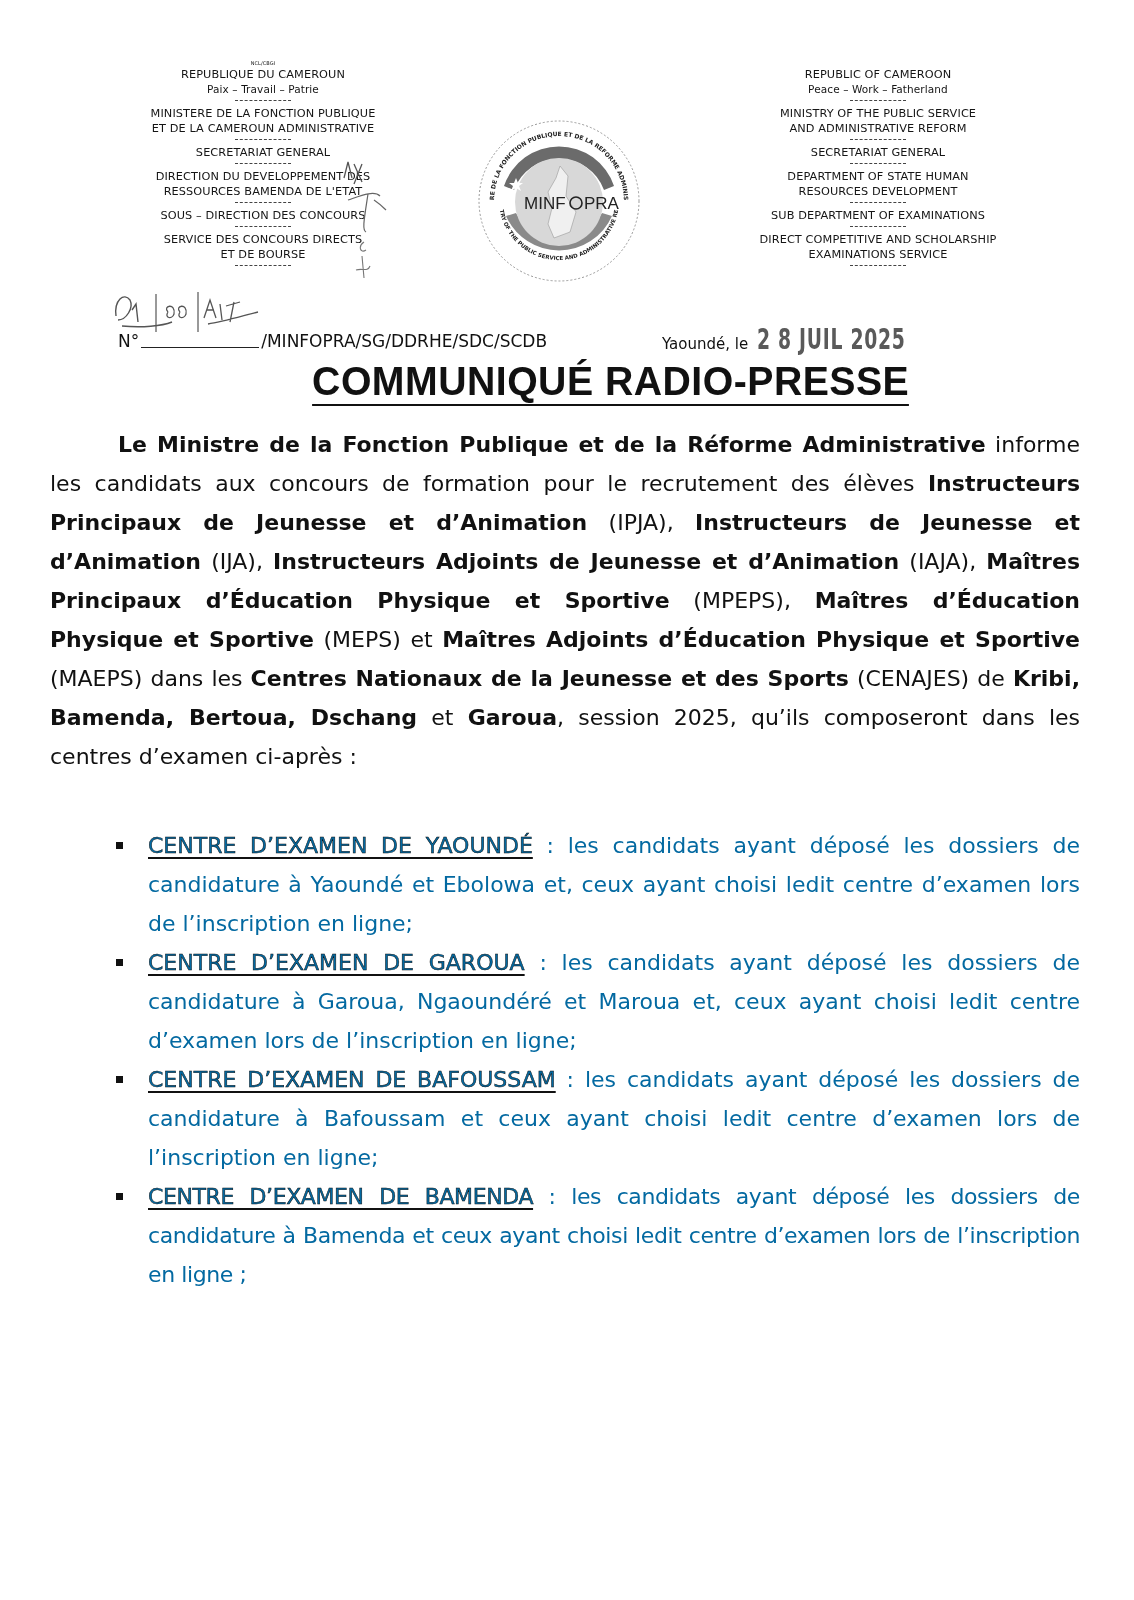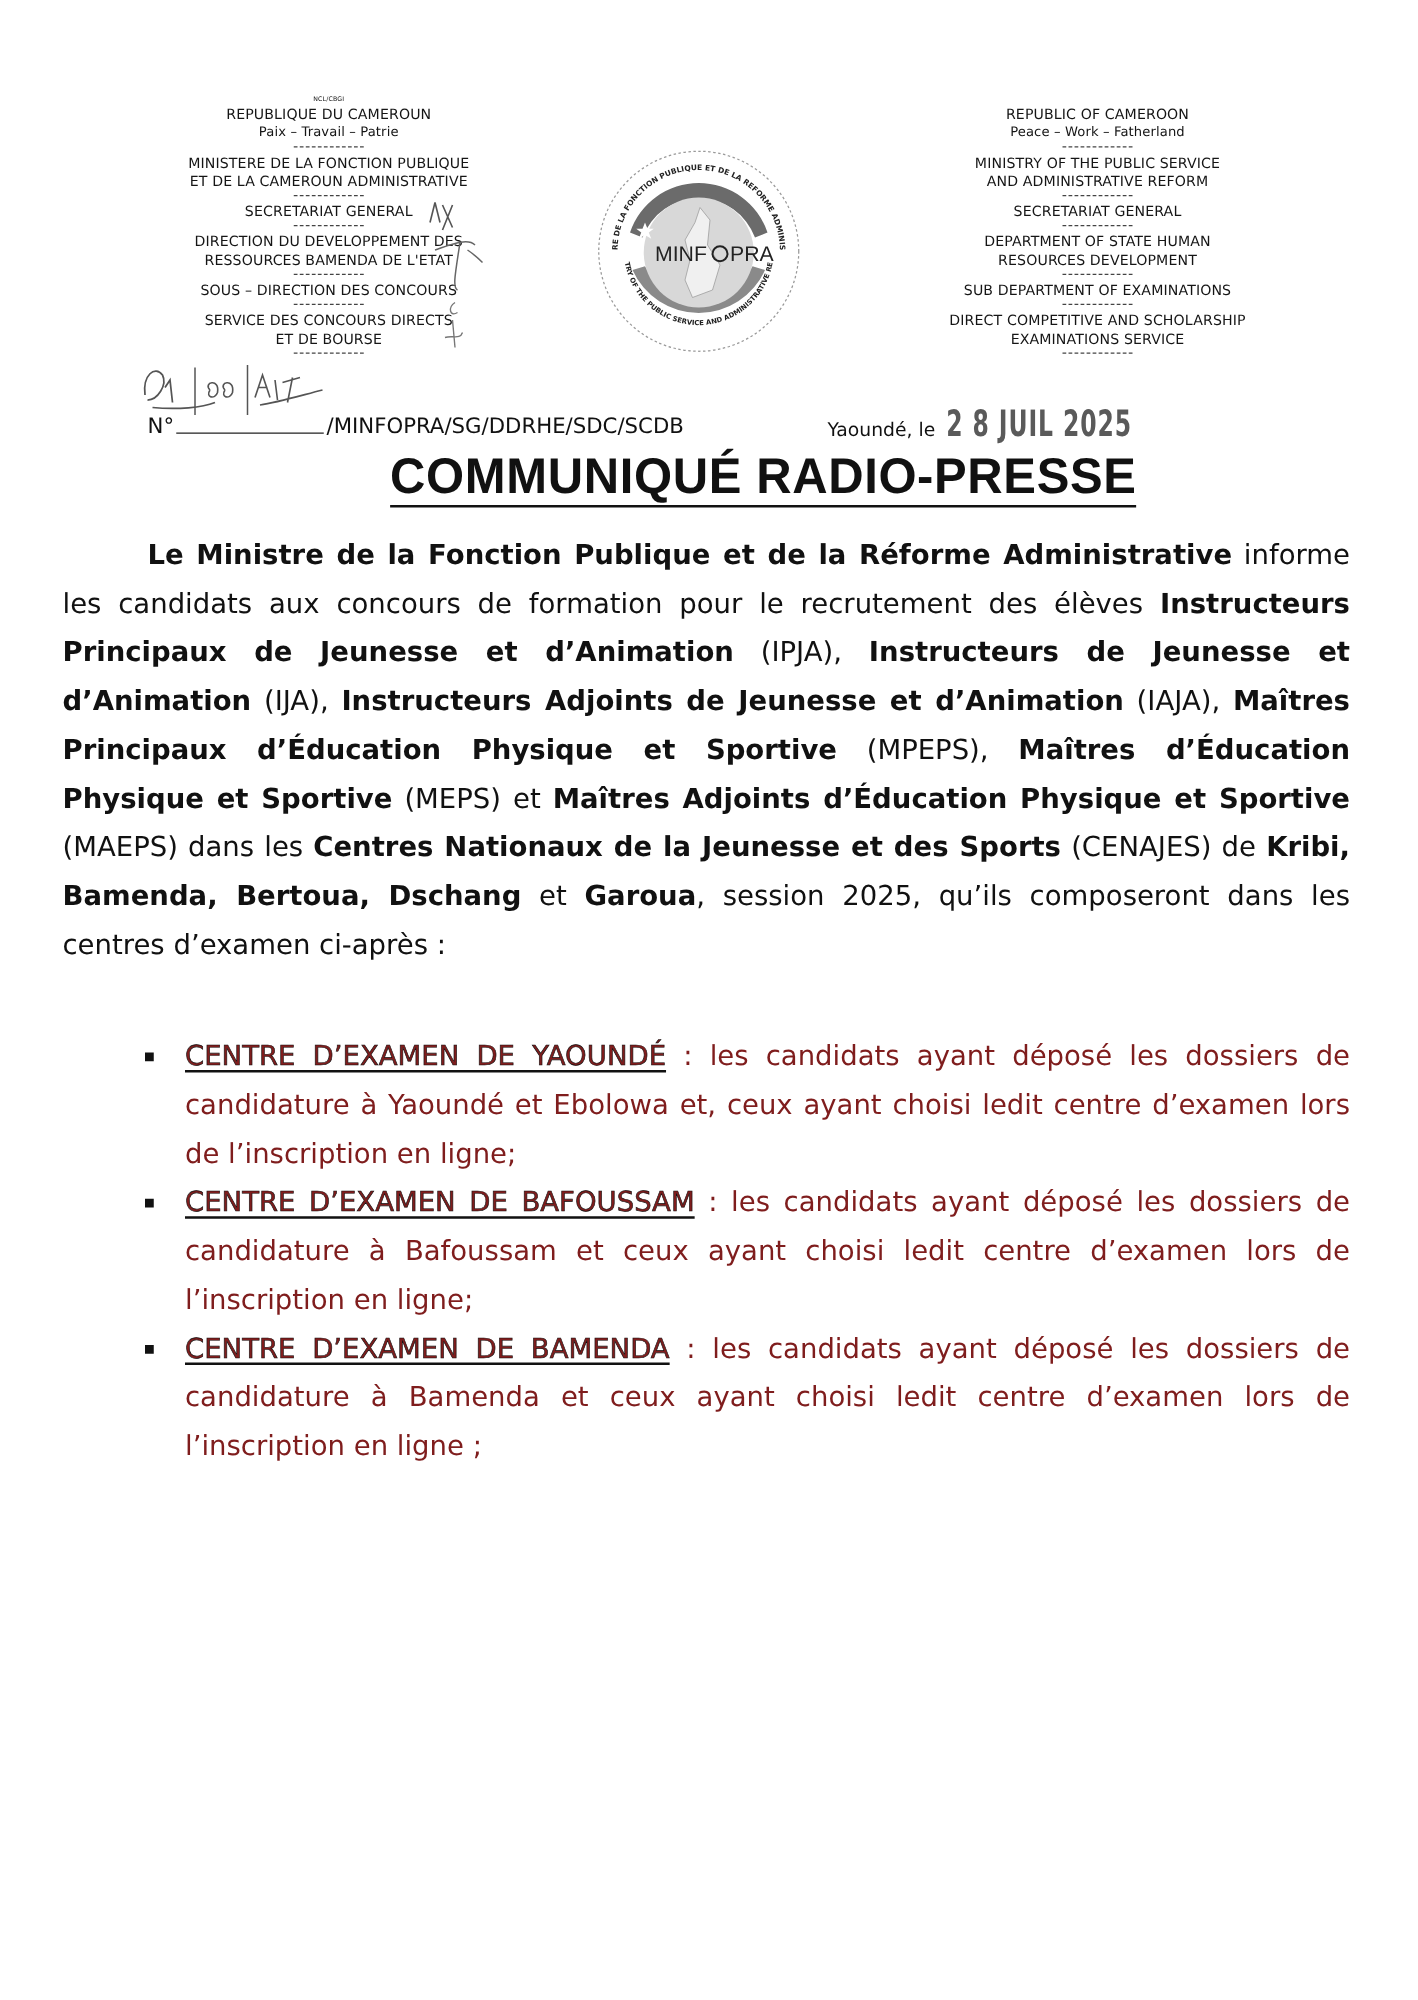--- a/index.html
+++ b/index.html
@@ -1,19 +1,19 @@
 <!DOCTYPE html>
 <html><head>
 <meta charset="utf-8">
 <style>
   html, body { margin: 0; padding: 0; background: #ffffff; }
   body { width: 1134px; height: 1600px; position: relative; overflow: hidden; color: #111; font-family: "Liberation Sans", sans-serif; }
 
   
-  .hdr { position: absolute; top: 60px; text-align: center; font-family: "DejaVu Sans", sans-serif; font-size: 11.3px; line-height: 15px; color: #151515; letter-spacing: 0.1px; margin-top: 17px; }
+  .hdr { position: absolute; top: 60px; text-align: center; font-family: "DejaVu Sans", sans-serif; font-size: 11.3px; line-height: 15px; color: #151515; letter-spacing: 0.1px; }
   .hdr-left { left: 118px; width: 290px; }
   .hdr-right { left: 728px; width: 300px; }
   .hdr .tiny { font-size: 5px; line-height: 7px; }
   .hdr .motto { font-size: 10.5px; }
   .hdr .sep { height: 9px; position: relative; }
   .hdr .sep::after { content: ""; position: absolute; left: 50%; top: 3px; width: 56px; margin-left: -28px; border-top: 1px dashed #444; }
 
   
   .seal { position: absolute; left: 474px; top: 116px; width: 170px; height: 170px; }
 
@@ -29,21 +29,21 @@
 
   
   .title { position: absolute; left: 0; width: 1134px; top: 358px; text-align: center; padding-left: 44px; }
   .title span { font-family: "Liberation Sans", sans-serif; font-weight: bold; font-size: 40px; letter-spacing: 0.5px; border-bottom: 2px solid #111; padding-bottom: 0; line-height: 46px; display: inline-block; transform: scaleX(0.98); }
 
   
   .body-text { position: absolute; left: 50px; width: 1030px; top: 425px; font-family: "DejaVu Sans", sans-serif; font-size: 22px; line-height: 39px; text-align: justify; color: #111; }
   .body-text b { font-weight: bold; }
   .indent { display: inline-block; width: 68px; }
 
-  .centres { position: absolute; left: 108px; width: 972px; top: 826px; margin: 0; padding: 0; list-style: none; font-family: "DejaVu Sans", sans-serif; font-size: 22px; line-height: 39px; color: #7f1d1d; }
+  .centres { position: absolute; left: 108px; width: 972px; top: 826px; margin: 0; padding: 0; list-style: none; font-family: "DejaVu Sans", sans-serif; font-size: 22px; line-height: 39px; color: #0369a1; }
   .centres li { position: relative; padding-left: 40px; text-align: justify; }
   .centres li .bullet { position: absolute; left: 8px; top: 16px; width: 7px; height: 7px; background: #111; }
   .centres li .cname { text-decoration: underline; text-underline-offset: 4px; font-weight: normal; -webkit-text-stroke: 0.5px #111; }
   .centres li:nth-child(4) .cname, .centres li:nth-child(4) .cdesc { letter-spacing: -0.4px; }
   .centres li:nth-child(5) { font-family: "Liberation Sans", sans-serif; font-size: 23px; margin-top: 32px; }
 </style>
 </head>
 <body>
 
 <div class="hdr hdr-left">
@@ -139,19 +139,23 @@
   <span class="indent"></span><span id="body-segments"><b>Le Ministre de la Fonction Publique et de la Réforme Administrative</b><span> informe les candidats aux concours de formation pour le recrutement des élèves </span><b>Instructeurs Principaux de Jeunesse et d’Animation</b><span> (IPJA), </span><b>Instructeurs de Jeunesse et d’Animation</b><span> (IJA), </span><b>Instructeurs Adjoints de Jeunesse et d’Animation</b><span> (IAJA), </span><b>Maîtres Principaux d’Éducation Physique et Sportive</b><span> (MPEPS), </span><b>Maîtres d’Éducation Physique et Sportive</b><span> (MEPS) et </span><b>Maîtres Adjoints d’Éducation Physique et Sportive</b><span> (MAEPS) dans les </span><b>Centres Nationaux de la Jeunesse et des Sports</b><span> (CENAJES) de </span><b>Kribi, Bamenda, Bertoua, Dschang</b><span> et </span><b>Garoua</b><span>, session 2025, qu’ils composeront dans les centres d’examen ci-après :</span></span>
 </div>
 
 <ul class="centres">
   <li>
     <span class="bullet"></span>
     <span class="cname">CENTRE D’EXAMEN DE YAOUNDÉ</span><span class="cdesc"> : les candidats ayant déposé les dossiers de candidature à Yaoundé et Ebolowa et, ceux ayant choisi ledit centre d’examen lors de l’inscription en ligne;</span>
   </li>
   <li>
     <span class="bullet"></span>
+    <span class="cname">CENTRE D’EXAMEN DE GAROUA</span><span class="cdesc"> : les candidats ayant déposé les dossiers de candidature à Garoua, Ngaoundéré et Maroua et, ceux ayant choisi ledit centre d’examen lors de l’inscription en ligne;</span>
+  </li>
+  <li>
+    <span class="bullet"></span>
     <span class="cname">CENTRE D’EXAMEN DE BAFOUSSAM</span><span class="cdesc"> : les candidats ayant déposé les dossiers de candidature à Bafoussam et ceux ayant choisi ledit centre d’examen lors de l’inscription en ligne;</span>
   </li>
   <li>
     <span class="bullet"></span>
     <span class="cname">CENTRE D’EXAMEN DE BAMENDA</span><span class="cdesc"> : les candidats ayant déposé les dossiers de candidature à Bamenda et ceux ayant choisi ledit centre d’examen lors de l’inscription en ligne ;</span>
   </li>
 </ul>
 
 </body></html>

